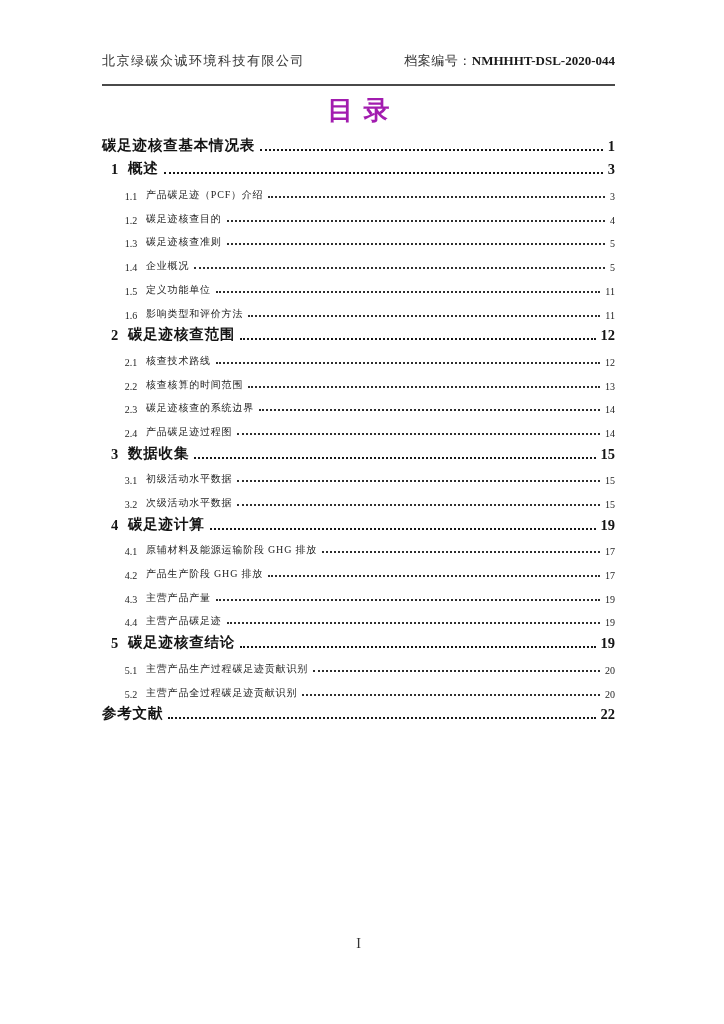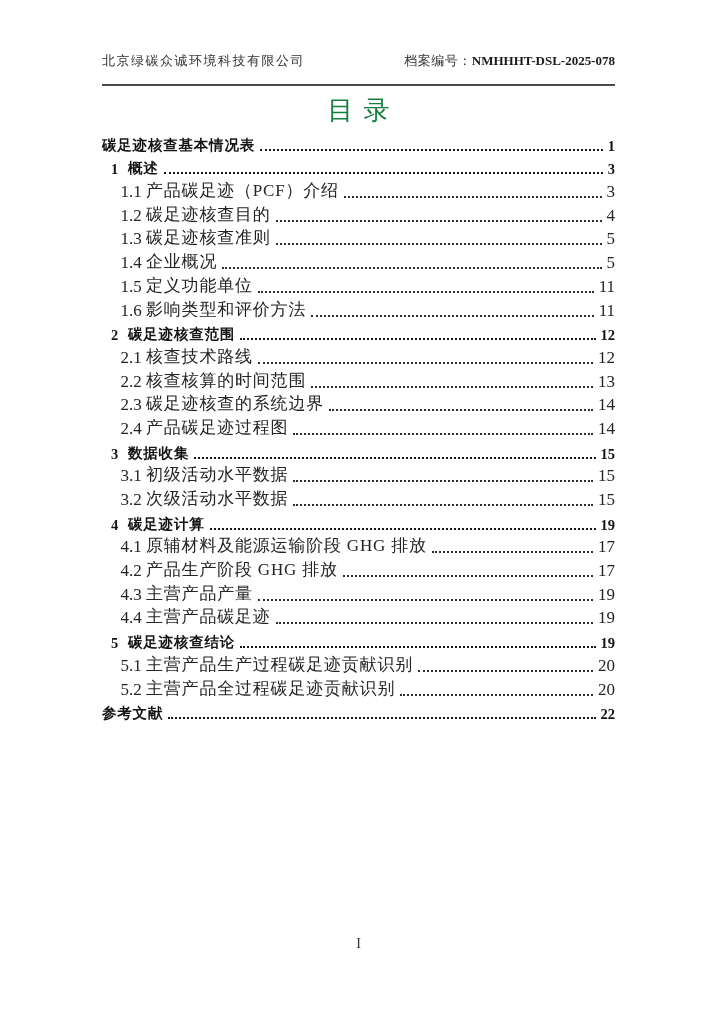--- a/index.html
+++ b/index.html
@@ -34,39 +34,39 @@
 
   
   .doc-title {
     position: absolute;
     top: 93px;
     left: 102px;
     width: 513px;
     margin: 0;
     text-align: center;
     font-size: 26px;
-    font-weight: normal;
-    color: #15803d;
+    font-weight: bold;
+    color: #a21caf;
     letter-spacing: 10px;
     text-indent: 10px;
   }
 
   
   .toc {
     position: absolute;
     top: 131px;
     left: 102px;
     width: 513px;
     text-align: center;
   }
   .toc-row {
     display: flex;
     align-items: flex-end;
     height: 23.7px;
-    font-size: 17px;
+    font-size: 10px;
     color: #242424;
     letter-spacing: 0.8px;
   }
   .toc-row.bold {
     font-weight: bold;
     font-size: 14.5px;
     color: #141414;
   }
   .toc-num { white-space: nowrap; }
   .toc-label { white-space: nowrap; }
@@ -93,21 +93,21 @@
   }
 </style>
 </head>
 <body>
 
 <div class="page">
 
   <header class="page-header">
     <span class="header-company">北京绿碳众诚环境科技有限公司</span>
     <span class="header-docnum">
-      <span class="num-label">档案编号：</span><span class="num-value">NMHHHT-DSL-2025-078</span>
+      <span class="num-label">档案编号：</span><span class="num-value">NMHHHT-DSL-2020-044</span>
     </span>
   </header>
 
   <h1 class="doc-title">目录</h1>
 
   <div class="toc" id="toc">
   <div class="toc-row lvl0 bold">
 
     <span class="toc-label">碳足迹核查基本情况表</span>
     <span class="toc-leader"></span>

